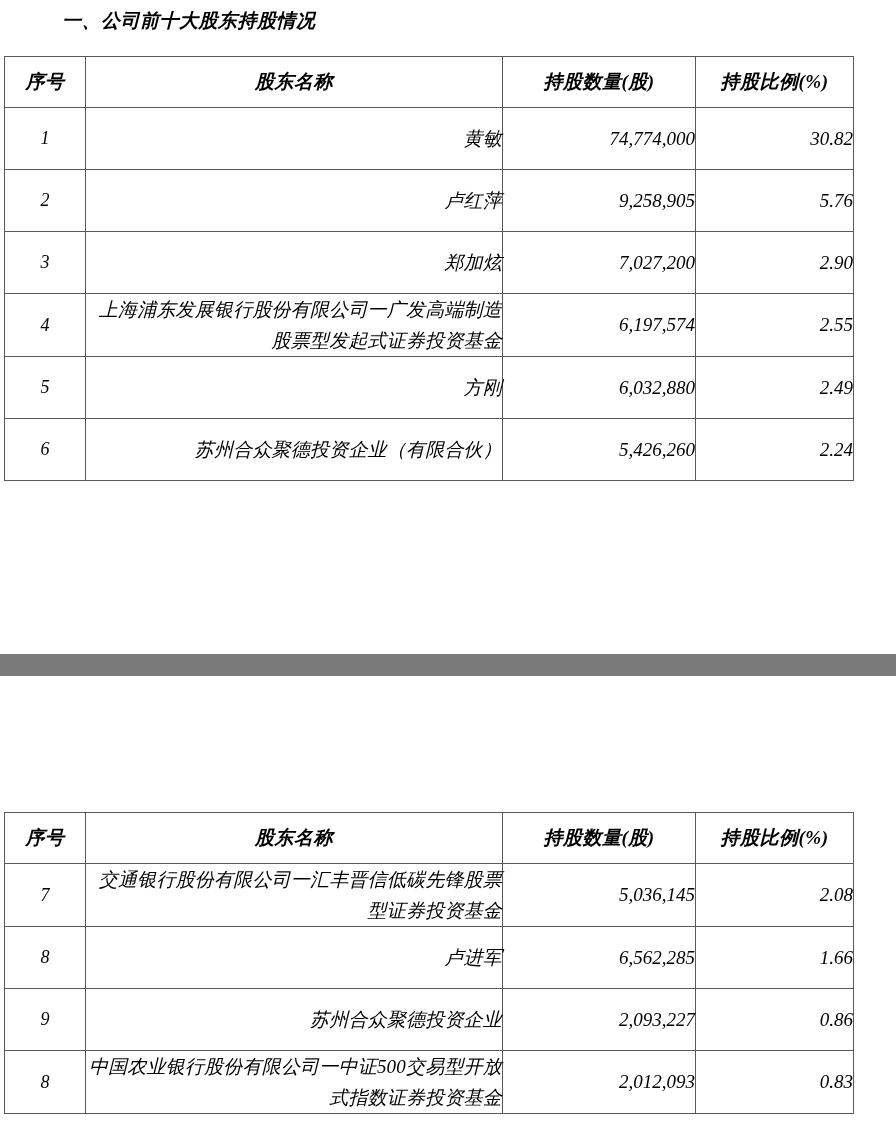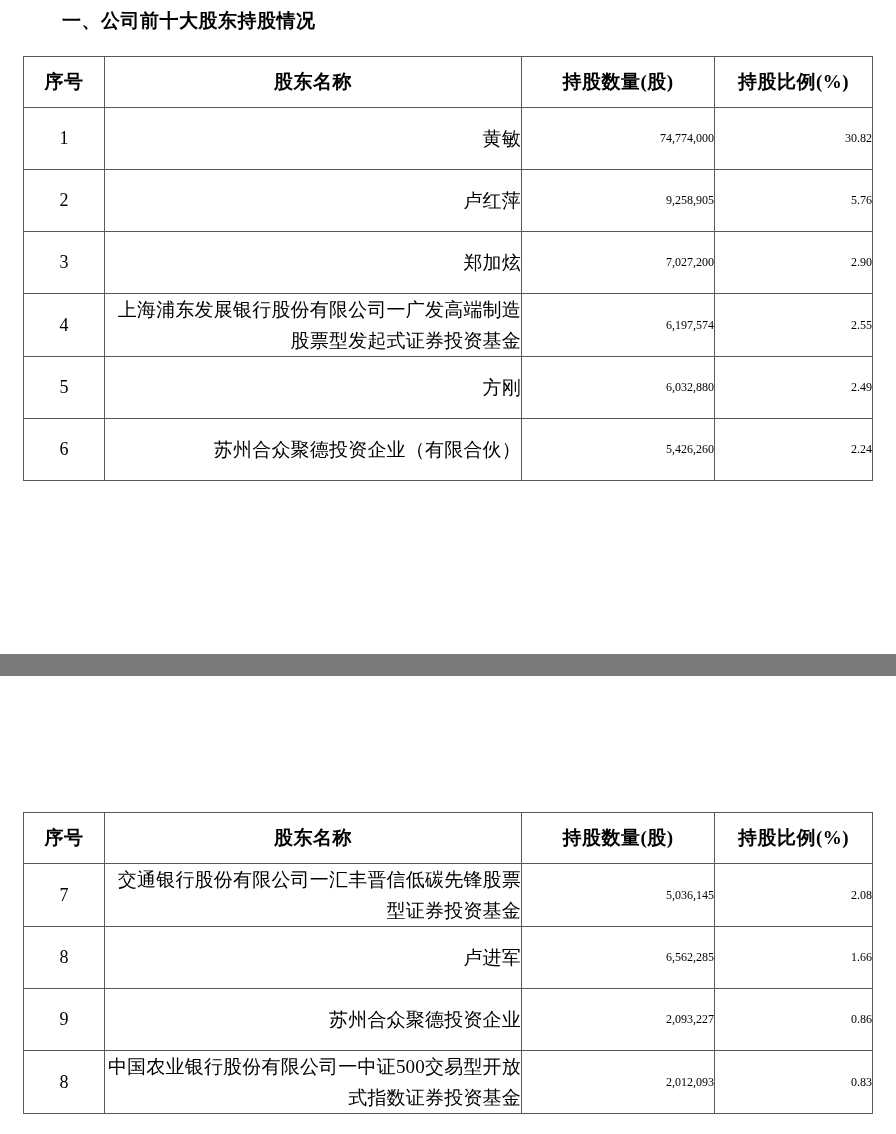--- a/index.html
+++ b/index.html
@@ -13,41 +13,42 @@
     position: relative;
     font-family: "Liberation Serif", "DejaVu Serif", serif;
     color: #000000;
     overflow: hidden;
   }
 
   .page {
     position: relative;
     width: 796px;
     height: 1134px;
+    font-style: italic;
   }
 
   
   .section-heading {
     position: absolute;
     left: 62px;
     top: 8px;
     font-size: 19px;
     font-weight: bold;
     letter-spacing: 0.5px;
     white-space: nowrap;
     line-height: 26px;
   }
 
   
   .holders-table {
     position: absolute;
     border-collapse: collapse;
     table-layout: fixed;
     width: 849px;
-    left: 23px;
+    left: 4px;
   }
   #table-top { top: 56px; }
   #table-bottom { top: 812px; }
 
   .holders-table td,
   .holders-table th {
     border: 1px solid #59595b;
     padding: 0;
     vertical-align: middle;
     font-weight: normal;
@@ -73,21 +74,21 @@
   .cell-name {
     text-align: right;
     font-size: 19px;
     padding-left: 9px;
     padding-right: 4px;
     line-height: 30px;
     letter-spacing: 0.2px;
   }
   .cell-num {
     text-align: right;
-    font-size: 12px;
+    font-size: 19px;
     padding-right: 11px;
   }
 
   .row-single td { height: 61px; }
   .row-double td { height: 62px; }
   .row-double .cell-name { line-height: 31px; }
 
   
   .gray-band {
     position: absolute;

